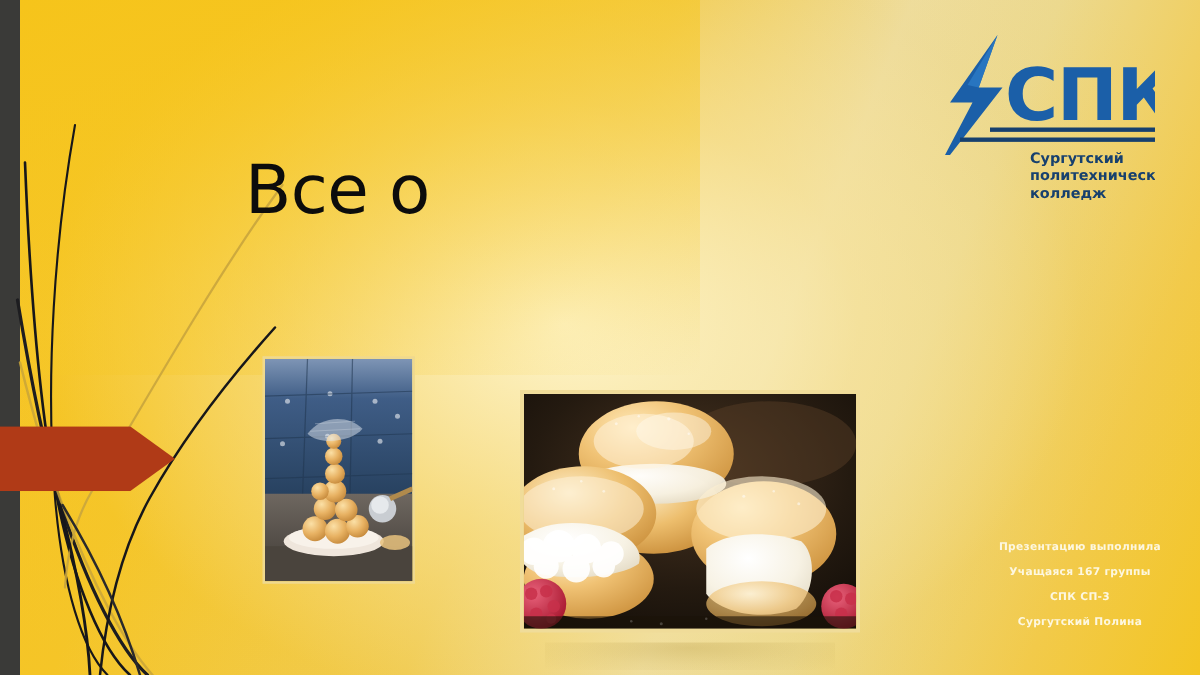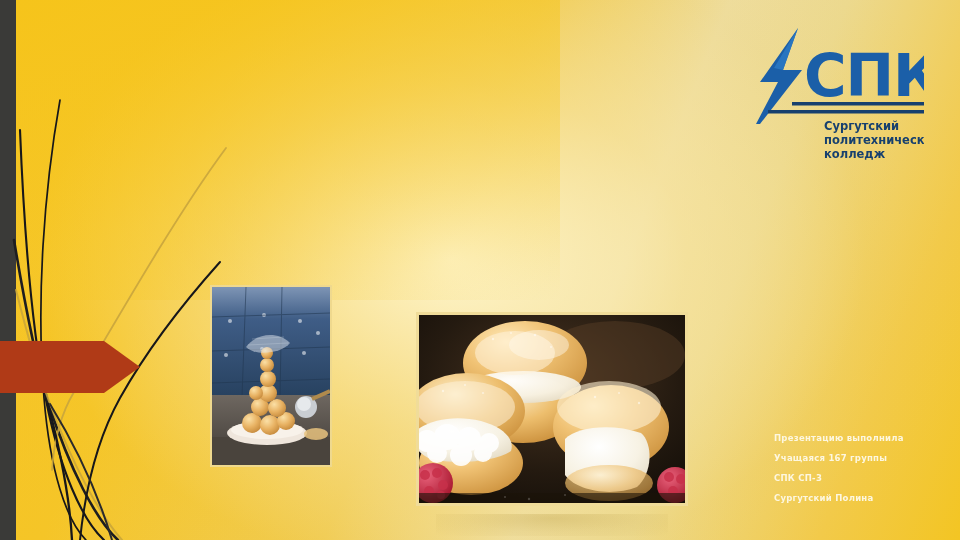--- a/index.html
+++ b/index.html
@@ -60,21 +60,21 @@
   .logo{position:absolute;left:752px;top:24px;width:172px;height:136px;}
   
   .author{
     position:absolute;left:774px;top:428px;width:180px;
     font-size:8.5px;line-height:20px;
     color:#fdf7e0;
     font-weight:600;
     letter-spacing:0.25px;
     font-family:"DejaVu Sans","Liberation Sans",sans-serif;
   }
-  .author div{white-space:nowrap;}
+  .author div{white-space:nowrap;text-align:center;}
 </style>
 </head>
 <body>
 
 <div class="slide">
 
   <div class="bg-base"></div>
   <div class="bg-glow"></div>
   <div class="bg-topfade"></div>
 
@@ -89,20 +89,21 @@
       <path d="M226 148 C 180 210, 128 300, 74 392 C 62 412, 54 440, 52 470" stroke="#c9a53d" stroke-width="1.8" opacity="0.9"></path>
       <path d="M220 262 C 186 300, 148 348, 120 398 C 100 434, 86 482, 80 540" stroke="#17171a" stroke-width="2.0"></path>
       <path d="M48 404 C 60 450, 70 500, 72 540" stroke="#17171a" stroke-width="2.3"></path>
       <path d="M50 404 C 72 440, 96 486, 112 540" stroke="#2a2a2c" stroke-width="2.0"></path>
     </g>
   </svg>
 
   <div class="arrow-banner"></div>
 
   <div class="title">
+    <div>Все о</div>
   </div>
 
   <div class="photo" id="photo-left">
     <svg width="118" height="178" viewBox="0 0 118 178">
       <defs>
         <linearGradient id="tufted" x1="0" y1="0" x2="0" y2="1">
           <stop offset="0%" stop-color="#7e95b5"></stop>
           <stop offset="18%" stop-color="#3f5d86"></stop>
           <stop offset="62%" stop-color="#27415f"></stop>
           <stop offset="100%" stop-color="#1b2e45"></stop>

